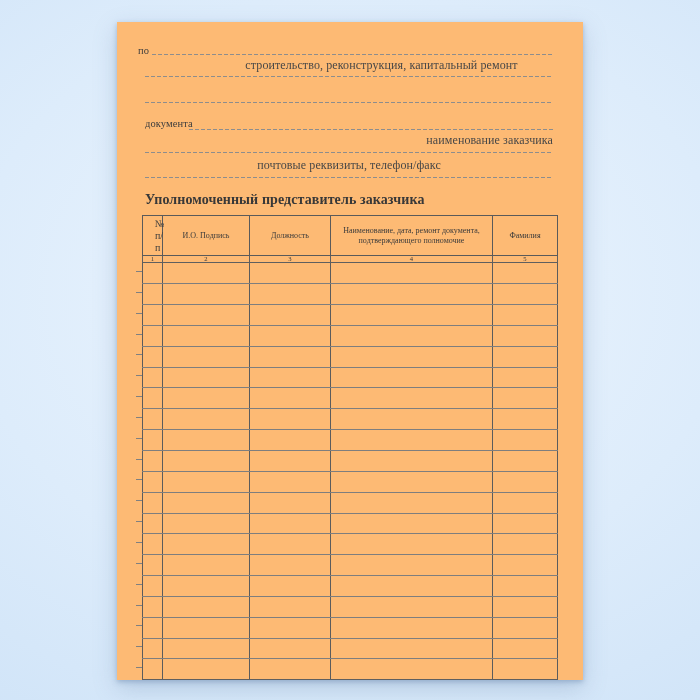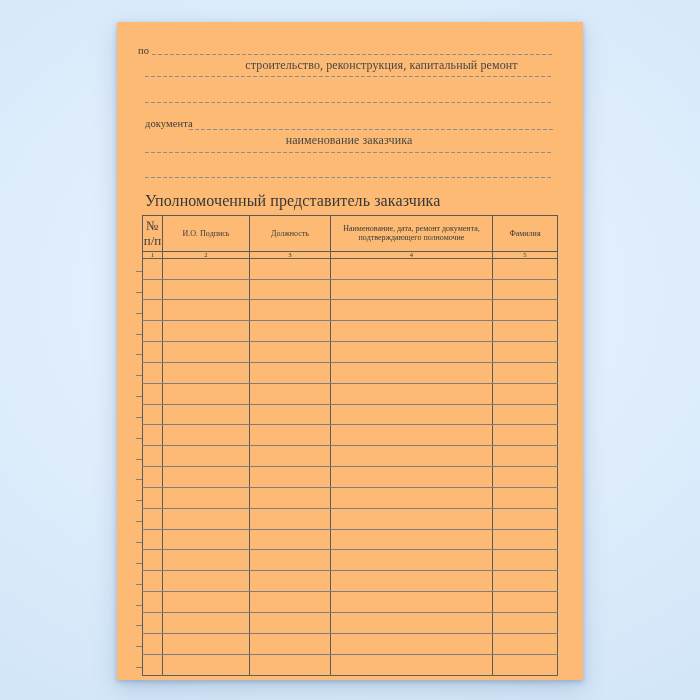--- a/index.html
+++ b/index.html
@@ -17,30 +17,30 @@
     position:absolute;font-size:10.5px;color:#3d3d3d;letter-spacing:.1px;
   }
   .rule{
     position:absolute;height:1px;
     background:repeating-linear-gradient(90deg,#8d8d8d 0 4px,transparent 4px 6px);
   }
   .cap{
     position:absolute;font-size:12px;color:#474747;text-align:center;letter-spacing:.1px;
   }
   .heading{
-    position:absolute;font-size:16px;font-weight:normal;color:#383838;letter-spacing:.1px;
+    position:absolute;font-size:14px;font-weight:bold;color:#383838;letter-spacing:.1px;
   }
   .tbl-wrap{position:absolute;left:25px;top:193px;width:415px;}
   table{border-collapse:collapse;table-layout:fixed;width:415px;}
   th,td{padding:0;margin:0;}
   th{
     border:1px solid #5a5a5a;font-weight:normal;font-size:8px;line-height:1.18;
     color:#3a3a3a;text-align:center;vertical-align:middle;padding:2px 2px;height:24px;
   }
-  th.c1{font-size:13px;padding:2px 0;}
+  th.c1{font-size:10px;padding:2px 12px;}
   .num-row td{
     border:1px solid #5f5f5f;font-size:6.6px;line-height:6px;height:6px;
     color:#3a3a3a;text-align:center;vertical-align:middle;
   }
   .data-row td{
     height:19.85px;
     border-left:1px solid #5c5c5c;border-right:1px solid #5c5c5c;
     border-top:1px solid #7e7e7e;border-bottom:1px solid #7e7e7e;
   }
   tbody tr:last-child td{border-bottom-color:#5f5f5f;}
@@ -56,23 +56,24 @@
   <span class="lbl" style="left:21px;top:23px;">по</span>
   <div class="rule" style="left:35px;top:32px;width:401px;"></div>
   <div class="cap" style="left:92px;top:36px;width:345px;">строительство, реконструкция, капитальный ремонт</div>
 
   <div class="rule" style="left:28px;top:54px;width:408px;"></div>
 
   <div class="rule" style="left:28px;top:80px;width:408px;"></div>
 
   <span class="lbl" style="left:28px;top:96px;">документа</span>
   <div class="rule" style="left:72px;top:107px;width:364px;"></div>
-  <div class="cap" style="left:28px;top:111px;width:408px;">наименование заказчика</div>
+  <div class="cap" style="left:28px;top:111px;width:408px;text-align:right;">наименование заказчика</div>
 
   <div class="rule" style="left:28px;top:130px;width:408px;"></div>
+  <div class="cap" style="left:28px;top:136px;width:408px;">почтовые реквизиты, телефон/факс</div>
 
   <div class="rule" style="left:28px;top:155px;width:408px;"></div>
 
   <div class="heading" style="left:28px;top:170px;">Уполномоченный представитель заказчика</div>
 
   <div class="tbl-wrap">
     <table>
       <colgroup>
         <col style="width:20px">
           <col style="width:87px">

